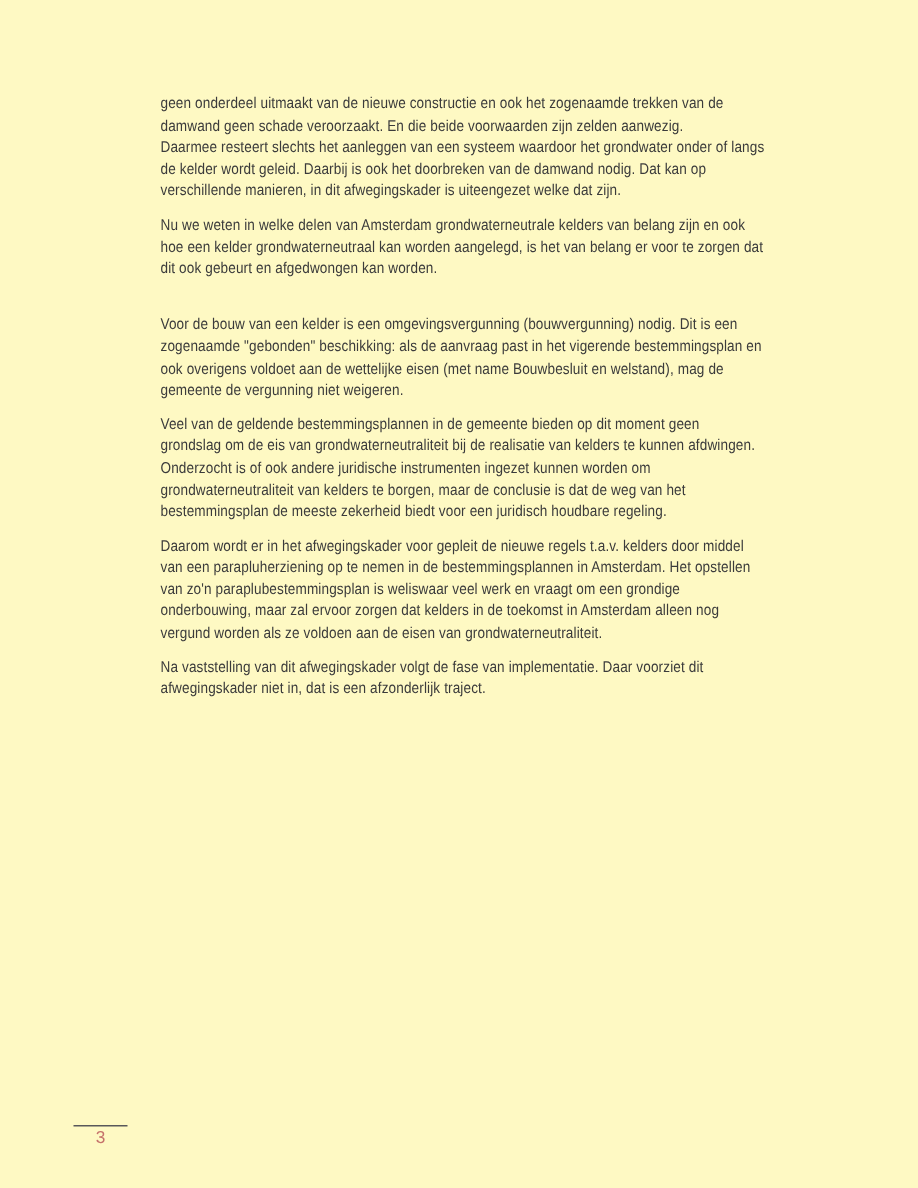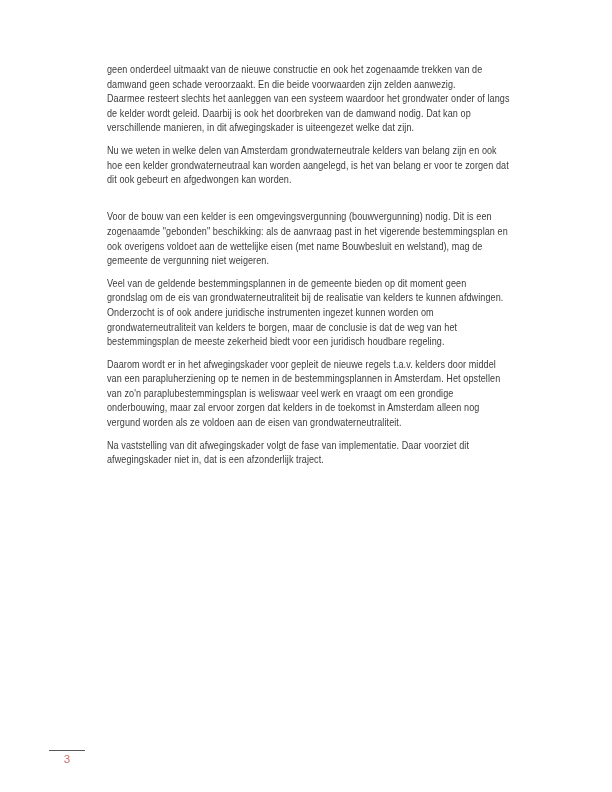--- a/index.html
+++ b/index.html
@@ -1,20 +1,20 @@
 <!DOCTYPE html>
 <html><head>
 <meta charset="utf-8">
 <style>
   html, body { margin: 0; padding: 0; background: #e8e8e8; }
   .page {
     position: relative;
     width: 612px;
     height: 792px;
-    background: #ffffff;
+    background: #fef9c3;
     overflow: hidden;
     font-family: "Liberation Sans", sans-serif;
   }
   .text-block {
     position: absolute;
     left: 107px;
     top: 63px;
     width: 470px;
     transform: scaleX(0.87);
     transform-origin: 0 0;

